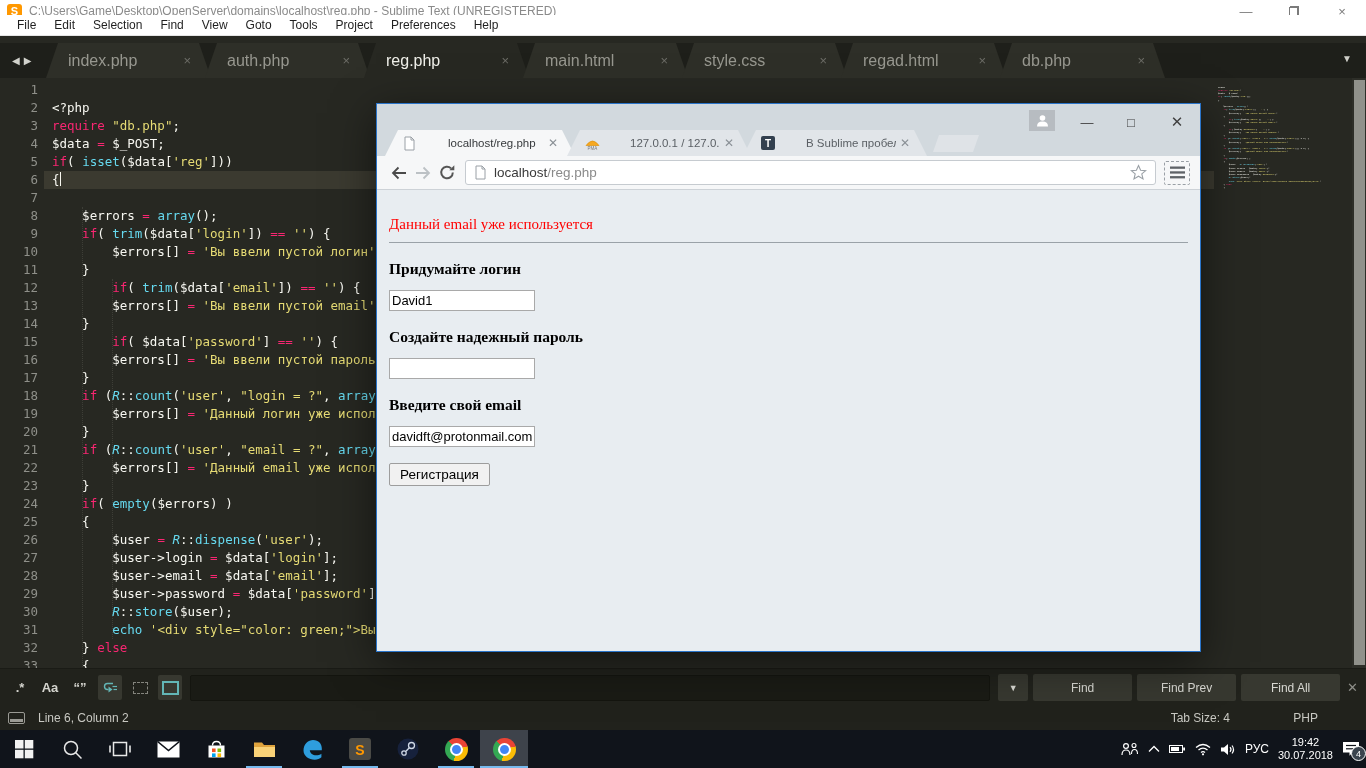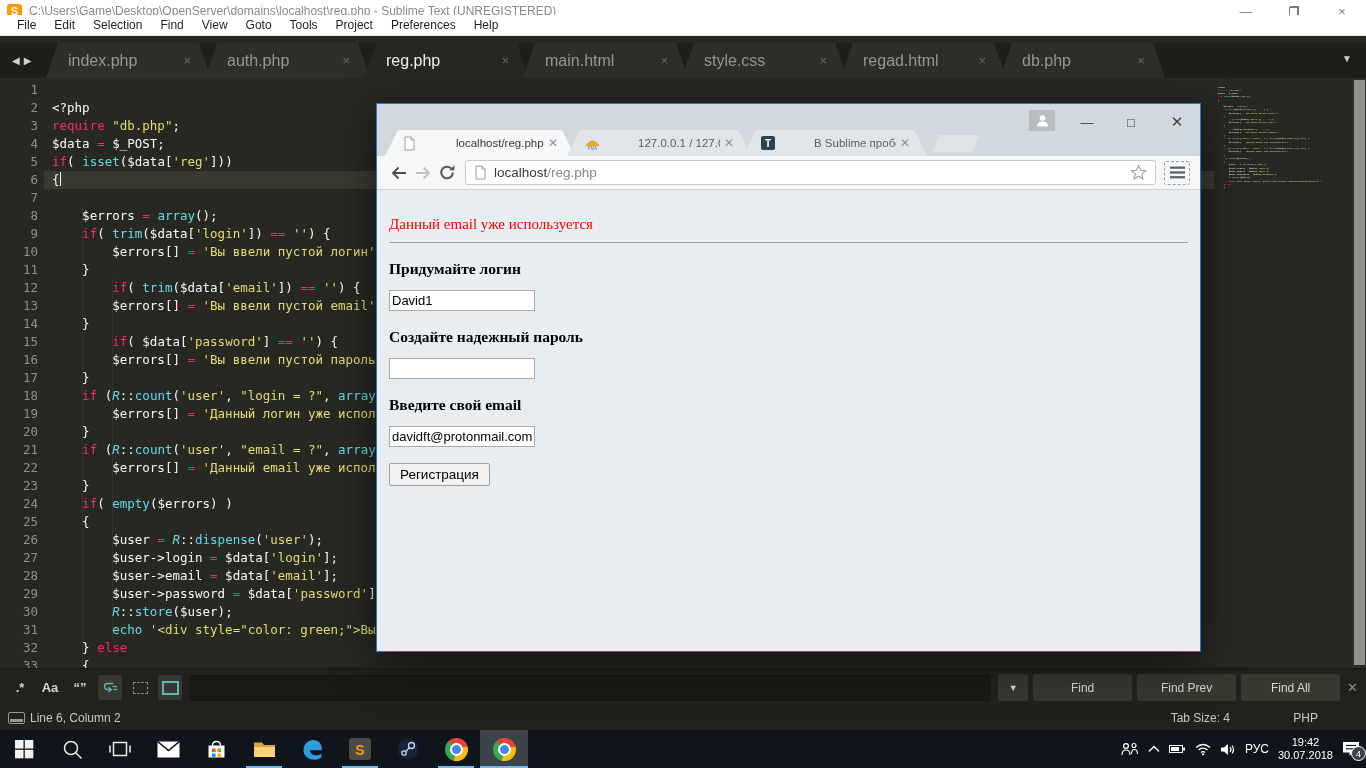--- a/index.html
+++ b/index.html
@@ -70,34 +70,34 @@
   .find-buttons{display:flex;gap:5px;margin-left:5px;}
   .find-btn{width:99px;height:27px;background:#373830;border-radius:2px;color:#d8d8d2;
             font-size:12px;display:flex;align-items:center;justify-content:center;}
   .find-close{margin-left:7px;color:#8f8f89;font-size:13px;}
   
   .st-status{position:absolute;left:0;top:706px;width:100%;height:24px;background:#21221c;
              color:#c8c8c2;font-size:12px;}
   .status-icon{position:absolute;left:8px;top:6px;width:17px;height:12px;border:1px solid #9a9a94;
                border-radius:2px;box-sizing:border-box;}
   .status-icon::after{content:"";position:absolute;left:1px;right:1px;bottom:1px;height:3px;background:#9a9a94;}
-  .status-pos{position:absolute;left:30px;top:5px;}
+  .status-pos{position:absolute;left:38px;top:5px;}
   .status-tabsize{position:absolute;right:136px;top:5px;}
   .status-syntax{position:absolute;right:48px;top:5px;}
   
   .chrome{position:absolute;left:376px;top:103px;width:825px;height:549px;box-sizing:border-box;
           border:1px solid #2a74c9;background:#d2d9de;box-shadow:0 10px 40px rgba(0,0,0,.5);}
   .c-strip{position:absolute;left:0;top:0;width:100%;height:52px;background:#d2d9de;}
   .c-tabs{position:absolute;left:8px;bottom:0;display:flex;}
   .c-tab{width:184px;height:26px;display:flex;align-items:center;box-sizing:border-box;
          background:#e1e5e9;clip-path:polygon(13px 0,calc(100% - 13px) 0,100% 100%,0 100%);
          margin-right:-8px;}
   .c-tab.active{background:#f6f7f8;width:190px;}
   .c-fav{margin-left:18px;width:15px;height:15px;flex:none;}
-  .c-tab-title{margin-left:14px;font-size:11.5px;color:#5a5f64;white-space:nowrap;overflow:hidden;flex:1;padding-left:24px;}
+  .c-tab-title{margin-left:6px;font-size:11.5px;color:#5a5f64;white-space:nowrap;overflow:hidden;flex:1;padding-left:24px;}
   .c-tab.active .c-tab-title{color:#36393c;}
   .c-tab-close{margin-right:17px;margin-left:4px;color:#8a9096;font-size:12px;}
   .c-newtab{width:46px;height:17px;margin:5px 0 0 14px;background:#dfe3e7;
             clip-path:polygon(6px 0,100% 0,calc(100% - 6px) 100%,0 100%);}
   .c-profile{position:absolute;left:652px;top:6px;width:26px;height:21px;background:#b7bcc1;
              display:flex;align-items:center;justify-content:center;}
   .c-win{position:absolute;top:6px;width:32px;height:24px;display:flex;align-items:center;
          justify-content:center;color:#3f3f3f;font-size:13px;}
   .c-min{left:694px;}.c-max{left:738px;}.c-close{left:784px;font-size:15px;}
   .c-toolbar{position:absolute;left:0;top:52px;width:100%;height:34px;background:#f6f7f8;

